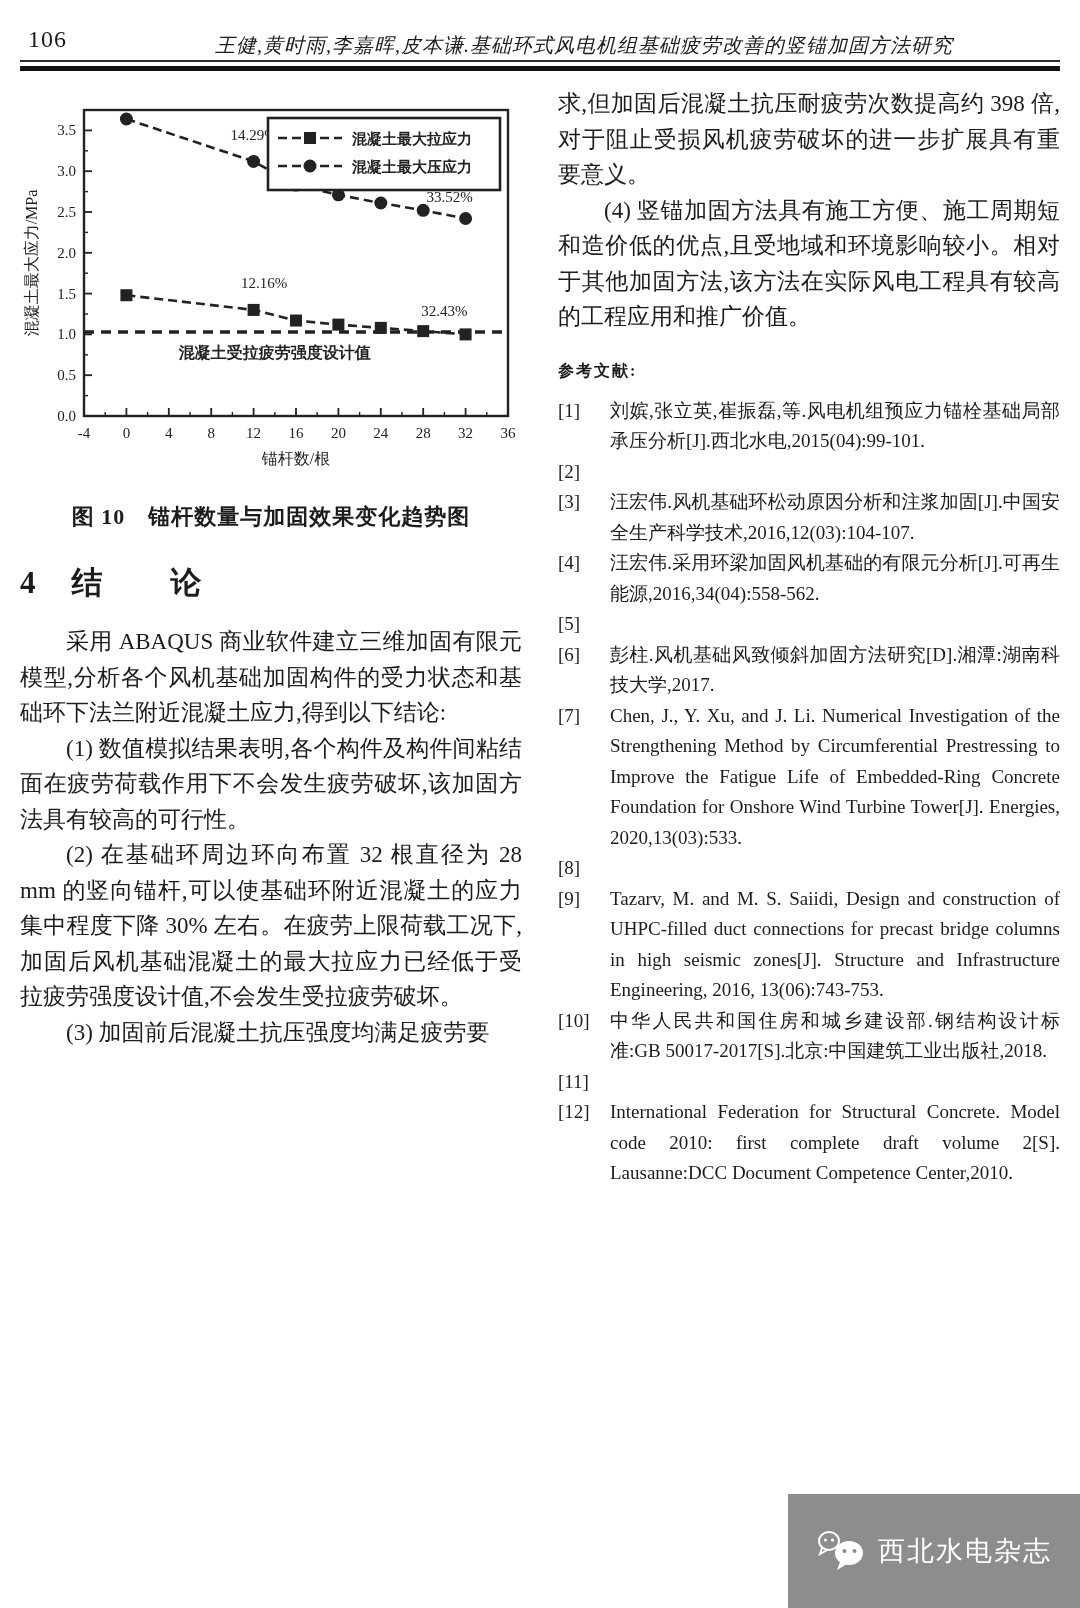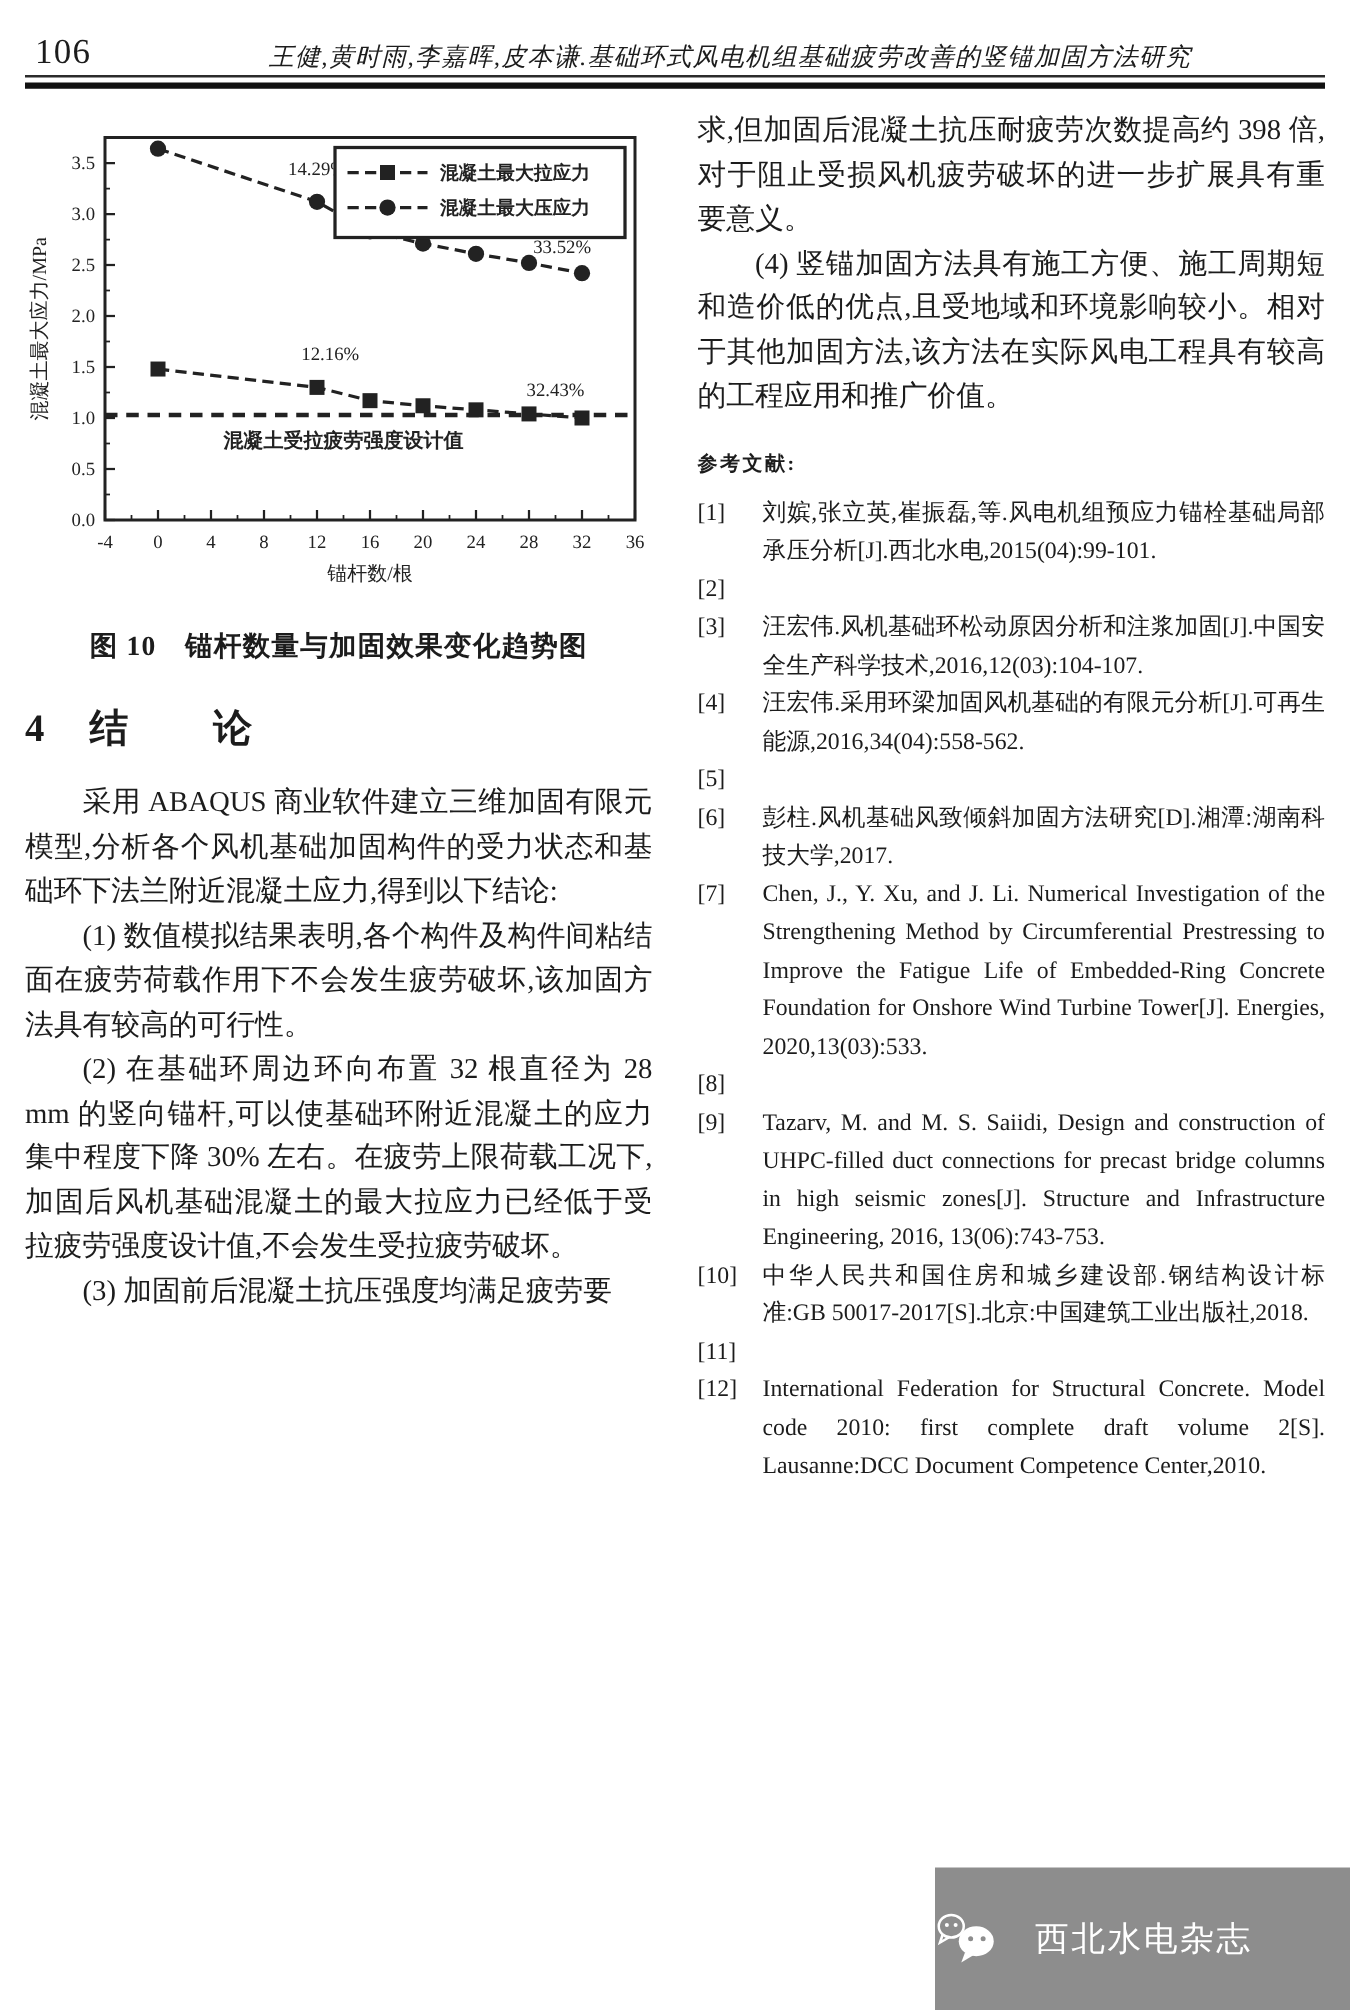--- a/index.html
+++ b/index.html
@@ -5,21 +5,21 @@
   html,body{margin:0;padding:0;background:#ffffff;}
   body{
     width:1080px;height:1608px;position:relative;overflow:hidden;
     font-family:"Liberation Serif","DejaVu Serif",serif;color:#1c1c1c;
     -webkit-font-smoothing:antialiased;
   }
   .page{position:absolute;inset:0;background:#fff;}
 
   
   .header{position:absolute;top:24px;left:28px;right:20px;height:40px;}
-  .page-number{position:absolute;left:0;top:2px;font-size:28px;letter-spacing:1px;}
+  .page-number{position:absolute;left:0;top:2px;font-size:24px;letter-spacing:1px;}
   .running-title{
     position:absolute;left:120px;right:40px;top:8px;text-align:center;
     font-size:20px;font-style:italic;letter-spacing:1px;white-space:nowrap;
   }
   .rule-thin{position:absolute;top:60px;left:20px;right:20px;height:2px;background:#2b2b2b;}
   .rule-thick{position:absolute;top:66px;left:20px;right:20px;height:5px;background:#111;}
 
   
   .col{position:absolute;top:86px;}
   .col-left{left:20px;width:502px;}
@@ -47,23 +47,23 @@
   .ref-item{display:flex;font-size:19px;line-height:30.5px;}
   .ref-label{flex:0 0 52px;}
   .ref-text{flex:1;text-align:justify;}
 
   
   svg.chart{display:block;font-family:"Liberation Serif","DejaVu Serif",serif;}
   svg.chart text{fill:#222;}
 
   
   .footer-badge{
-    position:absolute;right:0;bottom:0;width:332px;height:114px;
-    background:#8d8d8d;display:flex;align-items:center;justify-content:flex-start;
-    gap:28px;
+    position:absolute;right:0;bottom:0;width:292px;height:114px;
+    background:#8d8d8d;display:flex;align-items:center;justify-content:center;
+    gap:10px;
   }
   .footer-badge .badge-label{
     color:#ffffff;font-size:27px;letter-spacing:2px;white-space:nowrap;
     font-family:"Liberation Sans","DejaVu Sans",sans-serif;
   }
 </style>
 </head>
 <body>
 
 <div class="page">

